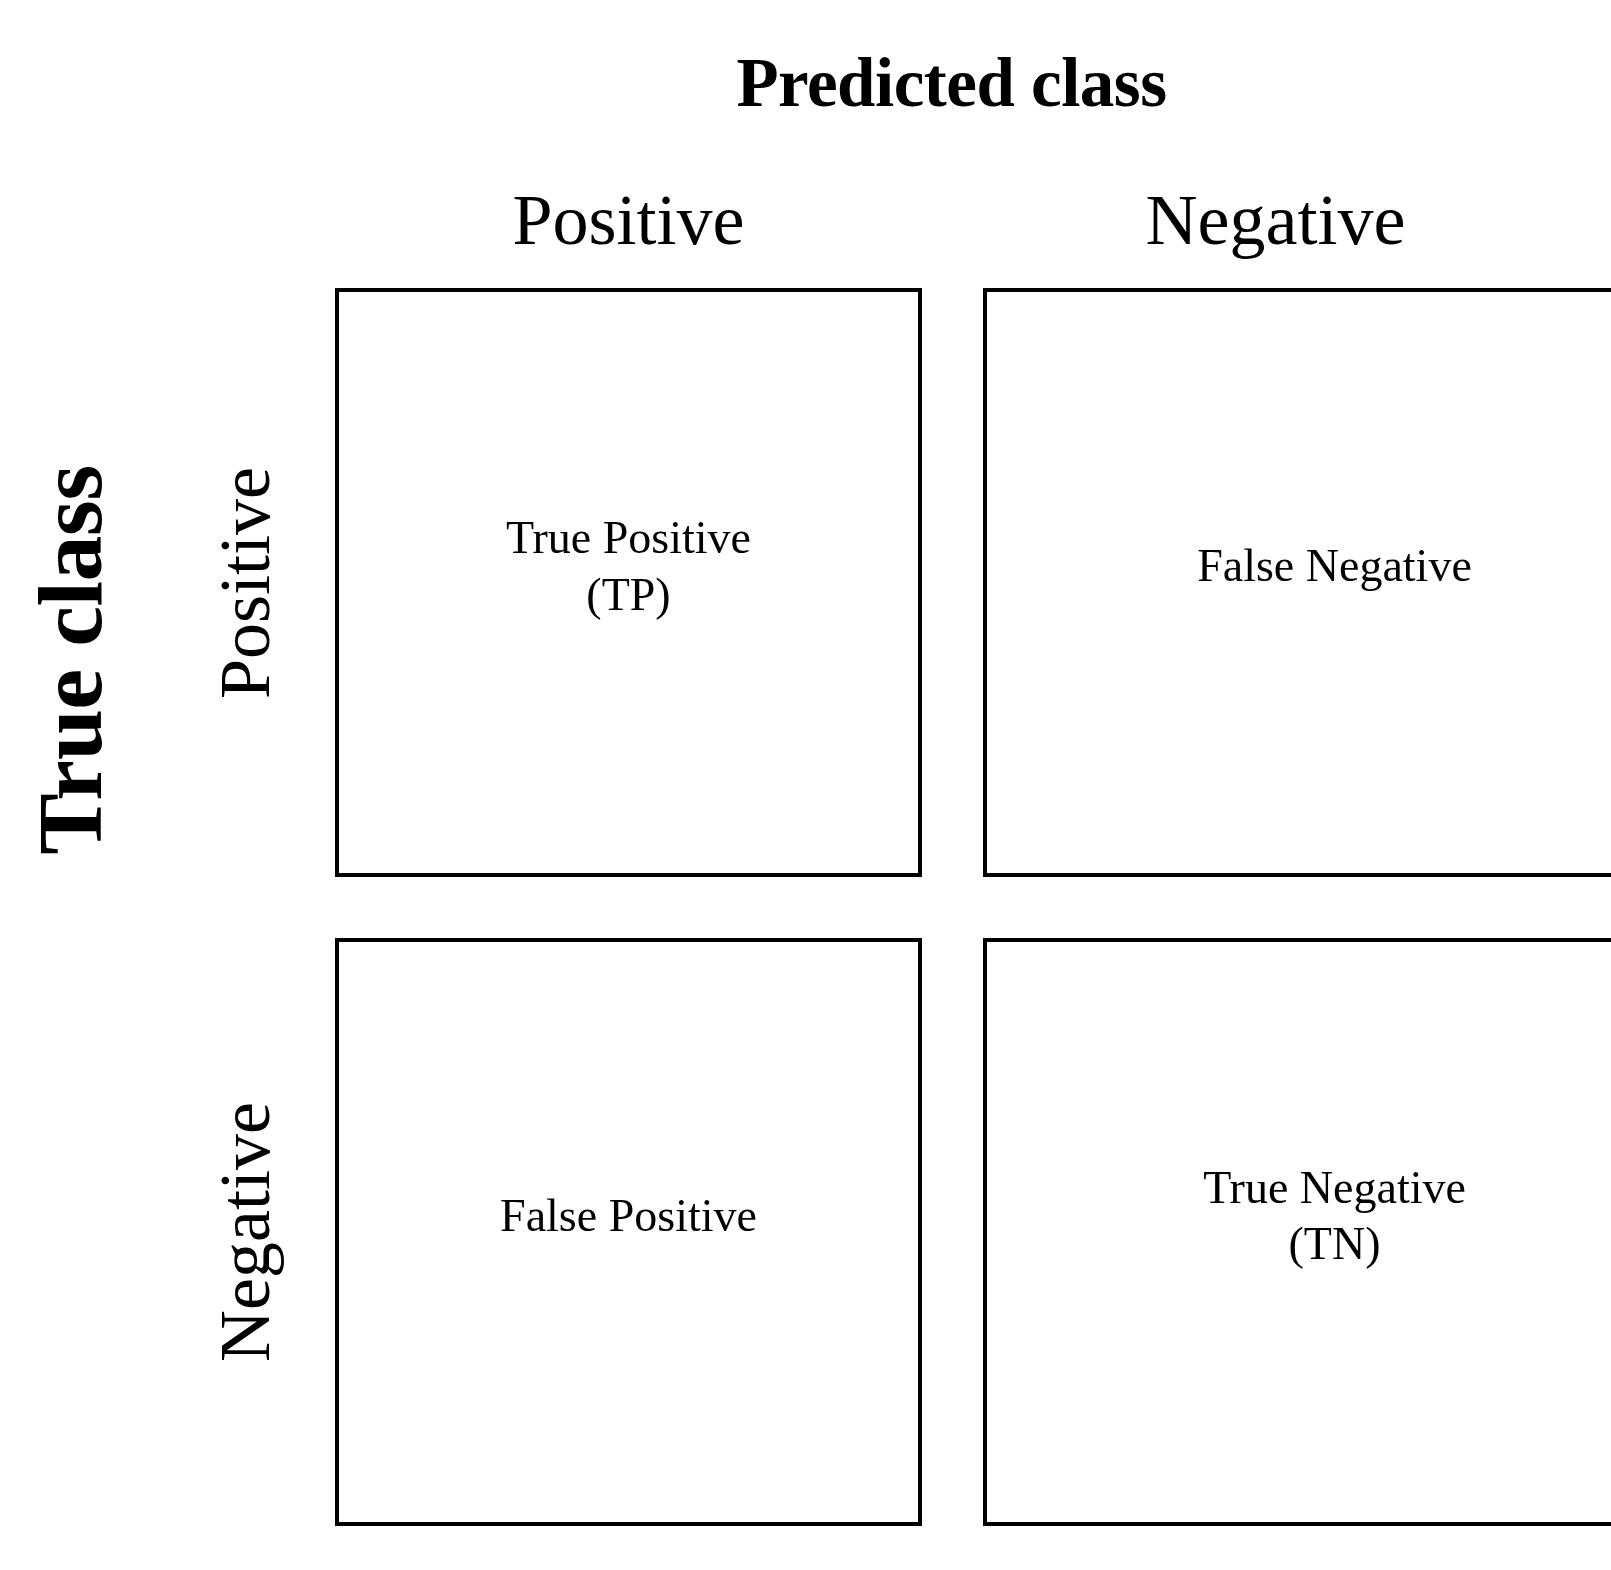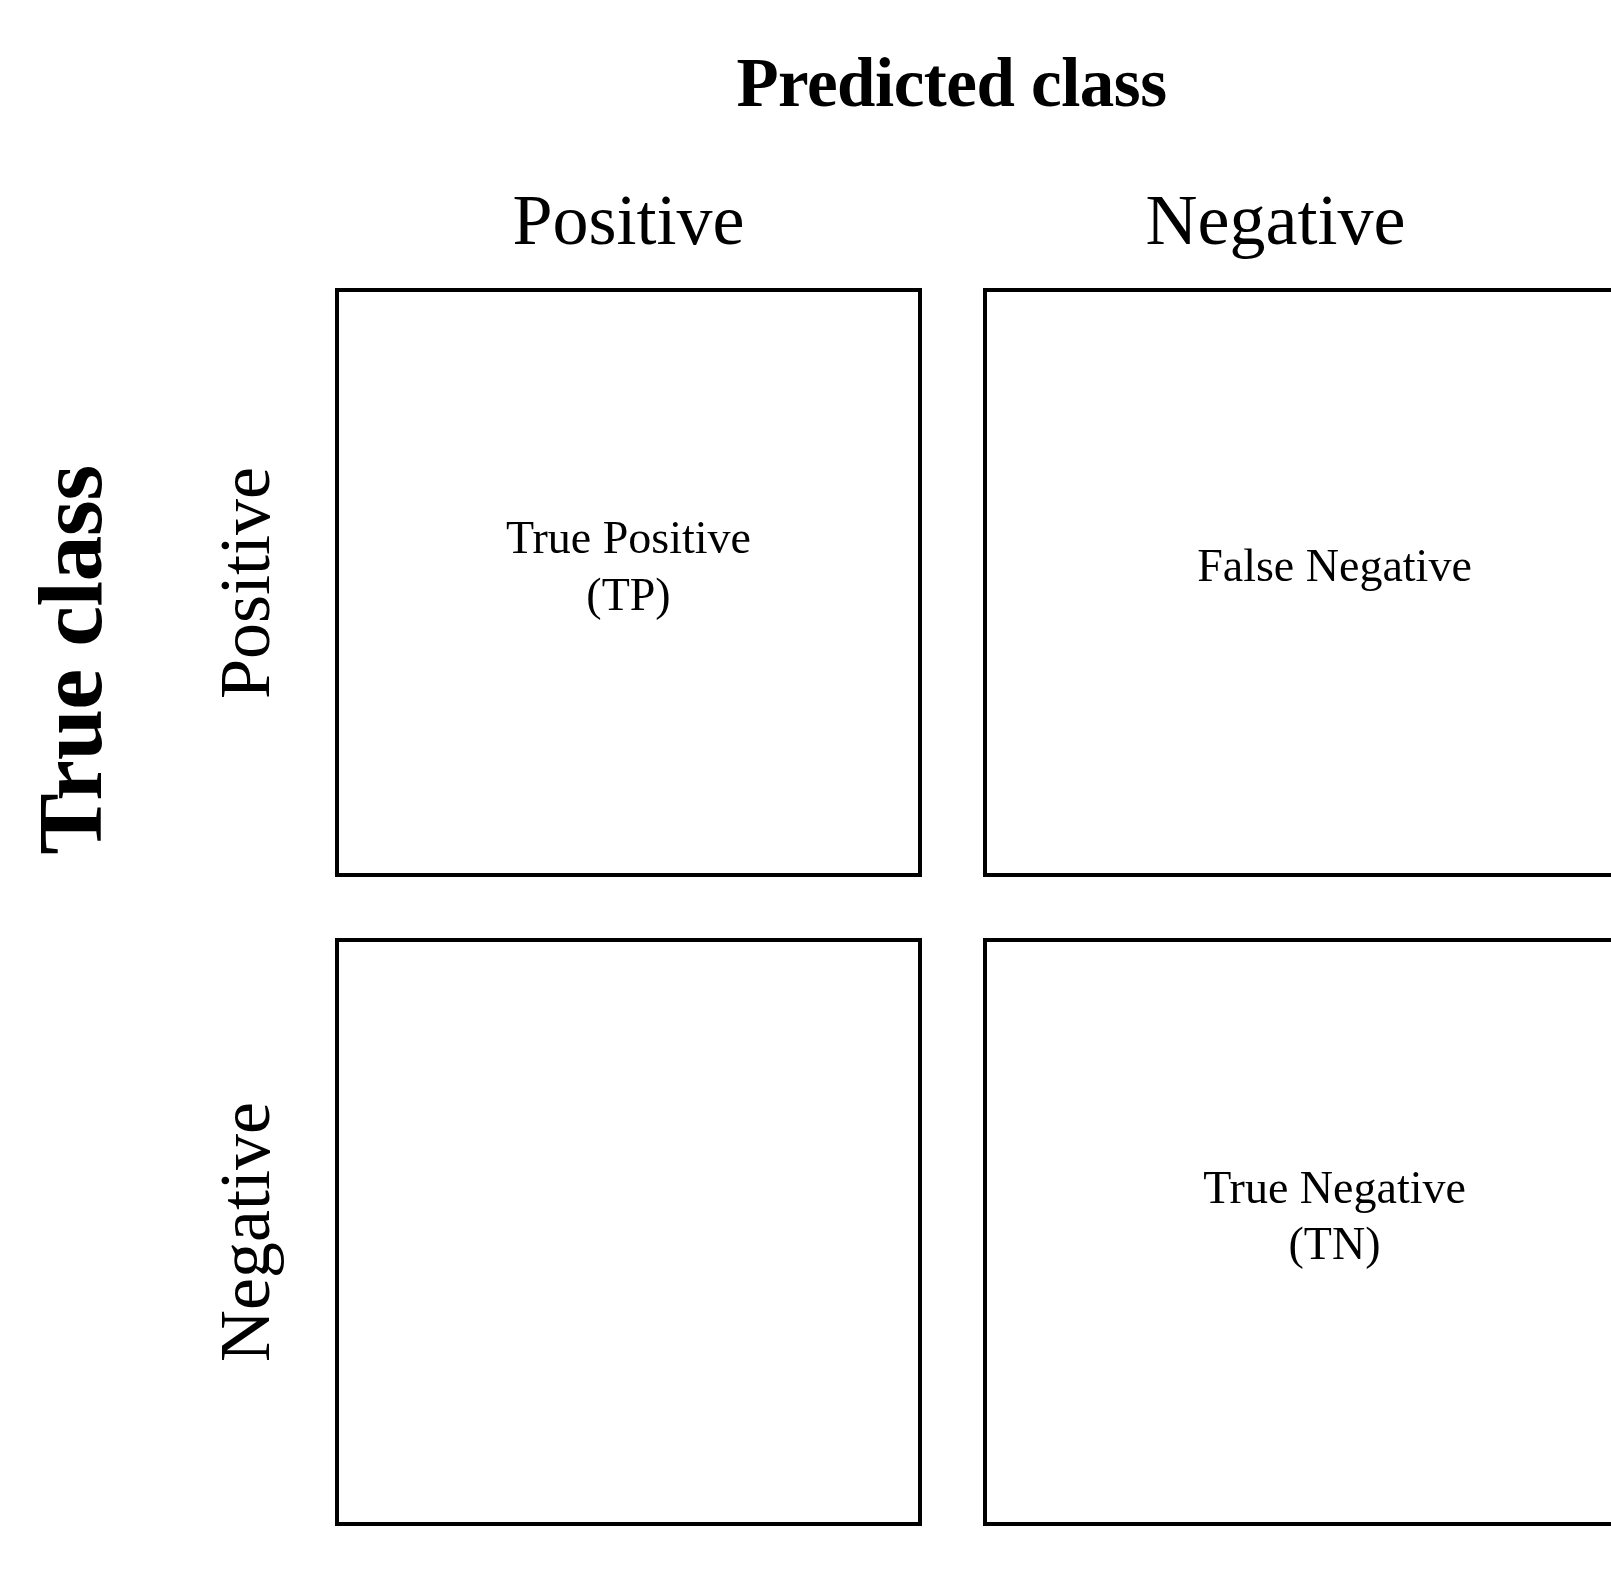--- a/index.html
+++ b/index.html
@@ -138,20 +138,21 @@
   </div>
 
   <div class="cell r0 c1">
     <div class="cell-text">
       <span class="cell-line">False Negative</span>
     </div>
   </div>
 
   <div class="cell r1 c0">
     <div class="cell-text">
+      <span class="cell-line">False Positive</span>
     </div>
   </div>
 
   <div class="cell r1 c1">
     <div class="cell-text">
       <span class="cell-line">True Negative</span>
       <span class="cell-line">(TN)</span>
     </div>
   </div>
 

